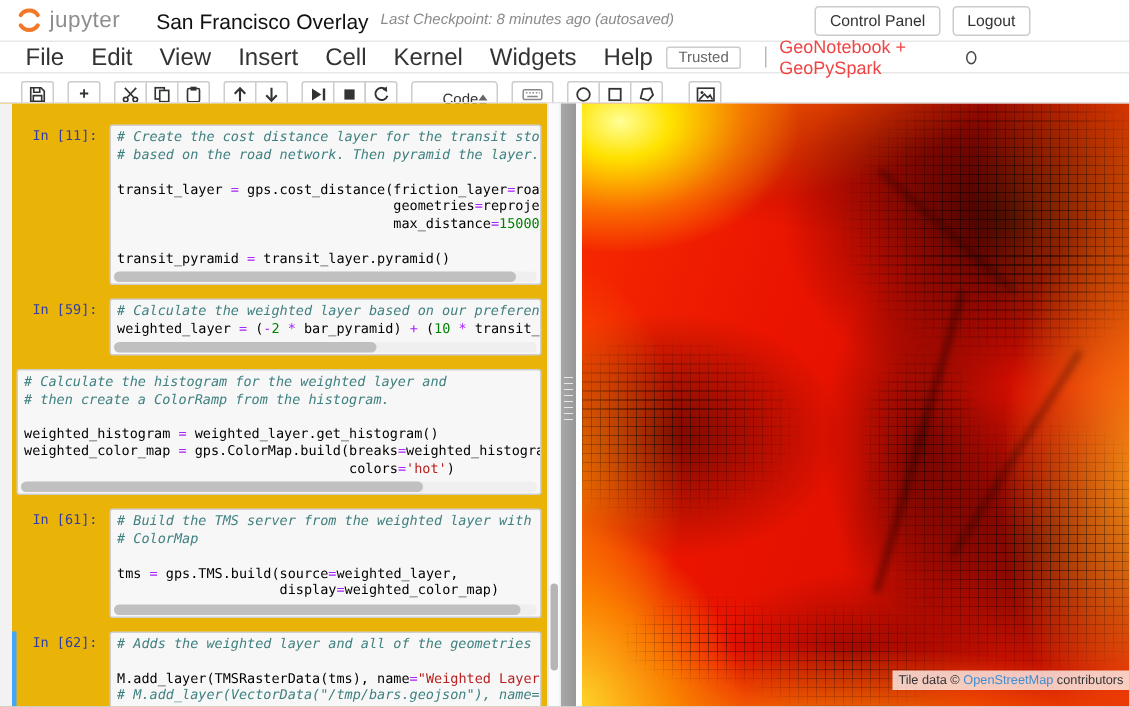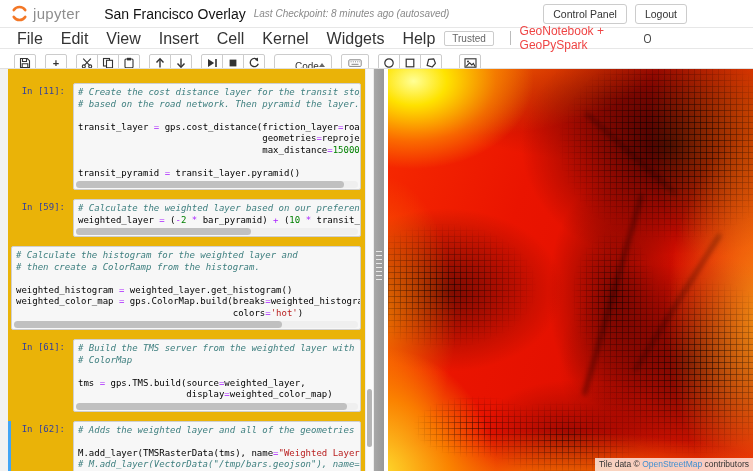--- a/index.html
+++ b/index.html
@@ -106,21 +106,21 @@
       radial-gradient(ellipse 135px 90px at 15% 54%, #000 10%, transparent 70%),
       radial-gradient(ellipse 60px 95px at 62% 57%, #000 10%, transparent 72%),
       radial-gradient(ellipse 150px 125px at 83% 74%, #000 15%, transparent 72%),
       radial-gradient(ellipse 110px 55px at 48% 92%, #000 0%, transparent 70%),
       radial-gradient(ellipse 90px 45px at 24% 89%, #000 0%, transparent 70%);
   }
   .street-diag { position:absolute; background:rgba(25,0,0,.5); filter:blur(2.5px); }
   .d1 { left:61%; top:30%; width:4px; height:52%; transform:rotate(16deg); }
   .d2 { left:79%; top:38%; width:3px; height:40%; transform:rotate(32deg); }
   .d3 { left:66%; top:6%; width:3px; height:30%; transform:rotate(-48deg); }
-  .attribution { position:absolute; right:0; bottom:0; background:rgba(255,255,255,.75); font-size:8.5px; color:#333; padding:1px 4px; line-height:11px; }
+  .attribution { position:absolute; right:0; bottom:11px; background:rgba(255,255,255,.75); font-size:8.5px; color:#333; padding:1px 4px; line-height:11px; }
   .attribution a { color:#3E8ED0; text-decoration:none; cursor:pointer; }
 </style>
 </head>
 <body>
 
 <div class="app">
 
   <div class="header">
     <div class="logo">
       <svg width="19" height="19" viewBox="0 0 20 20">

